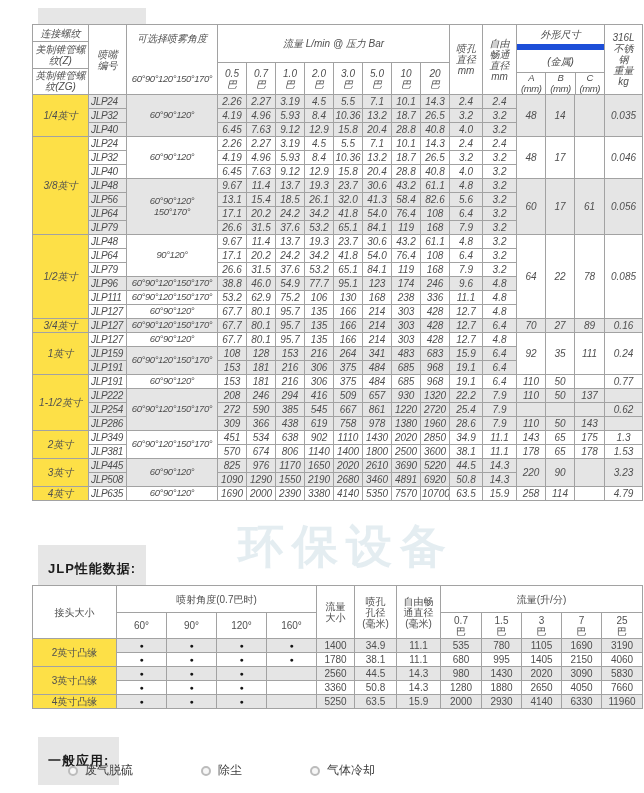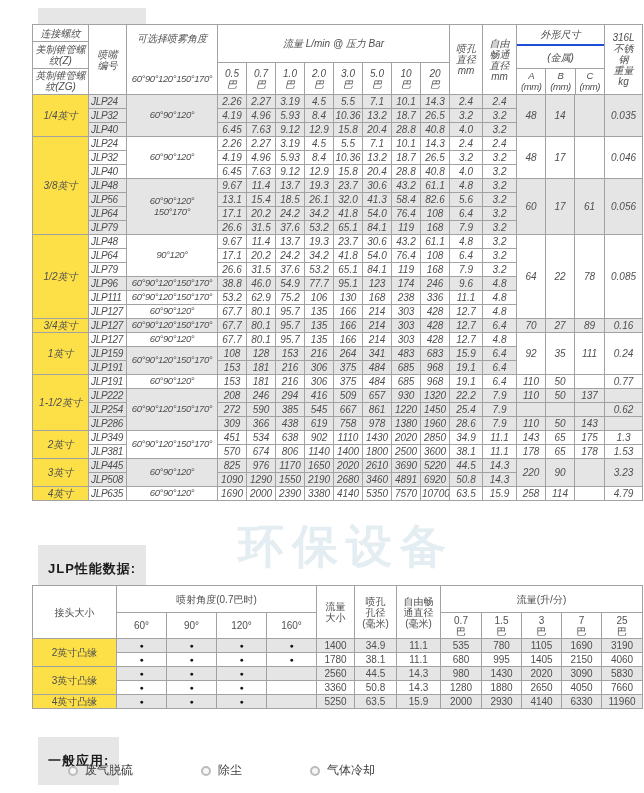--- a/index.html
+++ b/index.html
@@ -26,21 +26,21 @@
   .nz{text-align:left;padding-left:2px;letter-spacing:-0.3px;}
   .glabel{background:#fde047;}
   .stack-wrap{display:flex;flex-direction:column;height:69px;}
   .stack-wrap>div{flex:1;display:flex;align-items:center;justify-content:center;
                   border-bottom:1px solid #a2a2a2;padding:0 2px;line-height:1.1;}
   .stack-wrap>div:first-child{flex:0 0 16px;}
   .stack-wrap>div:last-child{border-bottom:none;}
   .angle-wrap{display:flex;flex-direction:column;justify-content:space-between;height:69px;
               box-sizing:border-box;padding:8px 0 10px;}
   .dims-wrap{height:69px;display:flex;flex-direction:column;}
-  .dims-top{flex:0 0 19px;display:flex;align-items:center;justify-content:center;border-bottom:2px solid #1d4ed8;}
+  .dims-top{flex:0 0 19px;display:flex;align-items:center;justify-content:center;border-bottom:6px solid #1d4ed8;}
   .dims-mid{flex:0 0 22px;display:flex;align-items:center;justify-content:center;border-bottom:1px solid #a2a2a2;}
   .dims-abc{flex:1;display:flex;}
   .dims-abc>div{flex:1;display:flex;align-items:center;justify-content:center;border-right:1px solid #a2a2a2;}
   .dims-abc>div:last-child{border-right:none;}
   
   #t2{top:585px;width:610px;}
   #t2 thead tr:first-child{height:27px;}
   #t2 thead tr:nth-child(2){height:26px;}
   #t2 tbody td{height:13px;}
   .dot{font-size:7px;color:#141414;}
@@ -482,21 +482,21 @@
         </tr>
         <tr>
           <td class="nz sh">JLP254</td>
           <td class="sh">272</td>
           <td class="sh">590</td>
           <td class="sh">385</td>
           <td class="sh">545</td>
           <td class="sh">667</td>
           <td class="sh">861</td>
           <td class="sh">1220</td>
-          <td class="sh">1450</td>
+          <td class="sh">2720</td>
           <td class="sh">25.4</td>
           <td class="sh">7.9</td>
           <td class="sh"></td>
           <td class="sh"></td>
           <td class="sh"></td>
           <td class="sh">0.62</td>
         </tr>
         <tr>
           <td class="nz sh">JLP286</td>
           <td class="sh">309</td>

